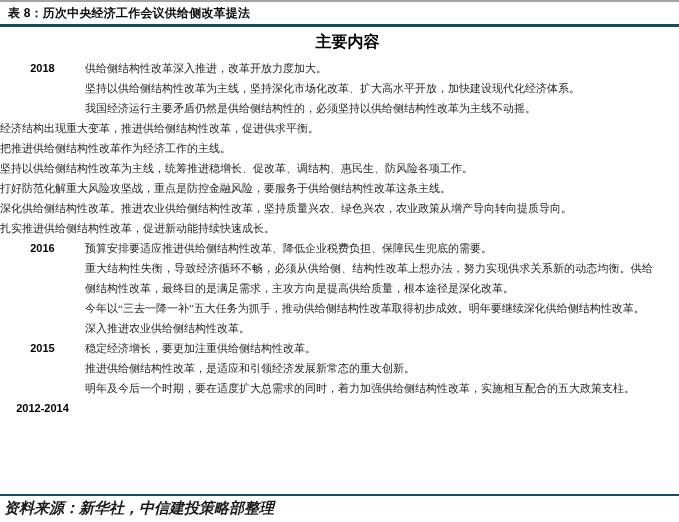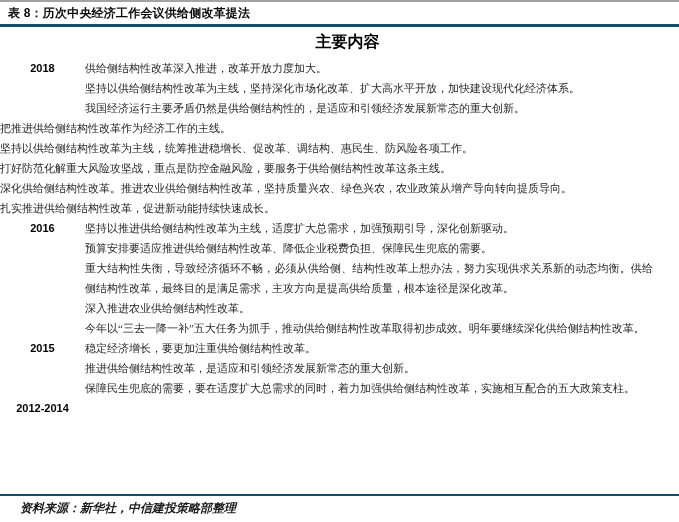--- a/index.html
+++ b/index.html
@@ -71,22 +71,22 @@
     font-size:11px;
     line-height:20px;
     color:var(--text);
     text-align:justify;
   }
   .bold-note{
     font-weight:bold;
     color:#000;
   }
   .source-row{
-    padding:4px 8px 6px 20px;
-    font-size:12px;
+    padding:4px 8px 6px 4px;
+    font-size:15px;
     font-style:italic;
     font-weight:bold;
     color:#1a1a1a;
     line-height:16px;
   }
 </style>
 </head>
 <body>
 
 <div class="page">
@@ -97,51 +97,51 @@
 
   <div class="col-header">主要内容</div>
 
   <div class="tbody">
 
     <div class="trow">
       <div class="year-cell">2018</div>
       <div class="content-cell">
         <p>供给侧结构性改革深入推进，改革开放力度加大。</p>
         <p>坚持以供给侧结构性改革为主线，坚持深化市场化改革、扩大高水平开放，加快建设现代化经济体系。</p>
-        <p>我国经济运行主要矛盾仍然是供给侧结构性的，是适应和引领经济发展新常态的重大创新。</p>
+        <p>我国经济运行主要矛盾仍然是供给侧结构性的，必须坚持以供给侧结构性改革为主线不动摇。</p>
       </div>
     </div>
 
     <div class="trow">
       <div class="content-cell">
+        <p>经济结构出现重大变革，推进供给侧结构性改革，促进供求平衡。</p>
         <p>把推进供给侧结构性改革作为经济工作的主线。</p>
         <p>坚持以供给侧结构性改革为主线，统筹推进稳增长、促改革、调结构、惠民生、防风险各项工作。</p>
         <p>打好防范化解重大风险攻坚战，重点是防控金融风险，要服务于供给侧结构性改革这条主线。</p>
         <p>深化供给侧结构性改革。推进农业供给侧结构性改革，坚持质量兴农、绿色兴农，农业政策从增产导向转向提质导向。</p>
         <p>扎实推进供给侧结构性改革，促进新动能持续快速成长。</p>
       </div>
     </div>
 
     <div class="trow">
       <div class="year-cell">2016</div>
       <div class="content-cell">
-        <p>坚持以推进供给侧结构性改革为主线，适度扩大总需求，加强预期引导，深化创新驱动。</p>
         <p>预算安排要适应推进供给侧结构性改革、降低企业税费负担、保障民生兜底的需要。</p>
         <p>重大结构性失衡，导致经济循环不畅，必须从供给侧、结构性改革上想办法，努力实现供求关系新的动态均衡。供给侧结构性改革，最终目的是满足需求，主攻方向是提高供给质量，根本途径是深化改革。</p>
+        <p>今年以“三去一降一补”五大任务为抓手，推动供给侧结构性改革取得初步成效。明年要继续深化供给侧结构性改革。</p>
         <p>深入推进农业供给侧结构性改革。</p>
-        <p>今年以“三去一降一补”五大任务为抓手，推动供给侧结构性改革取得初步成效。明年要继续深化供给侧结构性改革。</p>
       </div>
     </div>
 
     <div class="trow">
       <div class="year-cell">2015</div>
       <div class="content-cell">
         <p>稳定经济增长，要更加注重供给侧结构性改革。</p>
         <p>推进供给侧结构性改革，是适应和引领经济发展新常态的重大创新。</p>
-        <p>保障民生兜底的需要，要在适度扩大总需求的同时，着力加强供给侧结构性改革，实施相互配合的五大政策支柱。</p>
+        <p>明年及今后一个时期，要在适度扩大总需求的同时，着力加强供给侧结构性改革，实施相互配合的五大政策支柱。</p>
       </div>
     </div>
 
     <div class="trow">
       <div class="year-cell">2012-2014</div>
     </div>
 
   </div>
 
   <div class="rule thin"></div>

